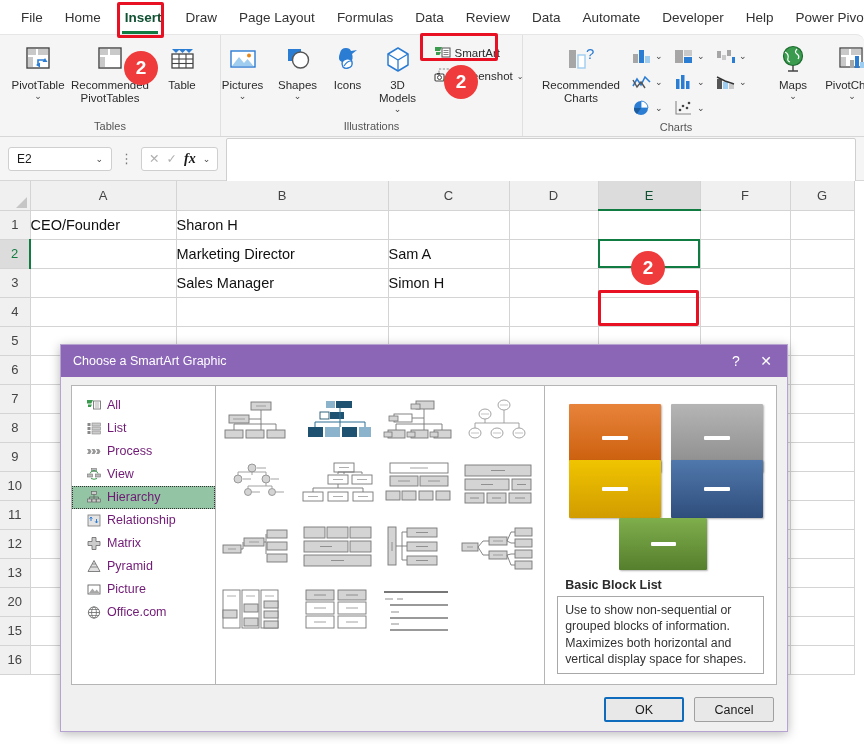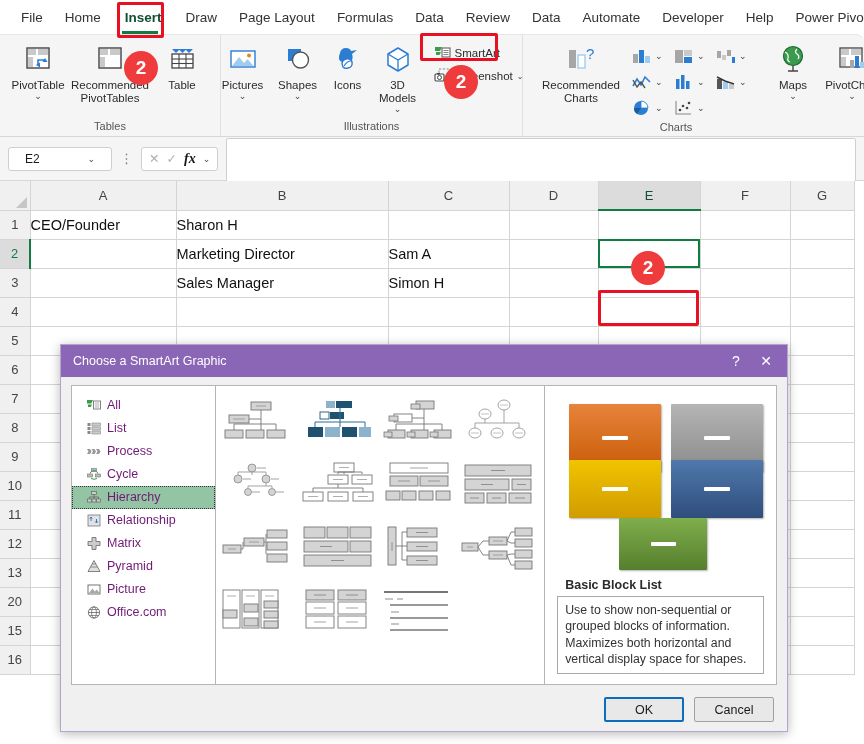--- a/index.html
+++ b/index.html
@@ -81,21 +81,21 @@
   .chartcell { display:flex; align-items:center; gap:2px; cursor:default; }
 
   
   .formulabar {
     height: 44px; background:#f5f5f5; display:flex; align-items:center;
     padding: 0 8px; gap:6px; border-bottom:1px solid #d7d7d7;
   }
   .namebox {
     width:104px; height:24px; background:#fff; border:1px solid #cfcfcf;
     border-radius:3px; display:flex; align-items:center; justify-content:space-between;
-    padding:0 16px; font-size:12px; color:#1a1a1a;
+    padding:0 8px; font-size:12px; color:#1a1a1a;
   }
   .vdots { color:#777; font-size:13px; padding:0 2px; letter-spacing:0; }
   .fxgroup {
     height:24px; background:#fff; border:1px solid #cfcfcf; border-radius:3px;
     display:flex; align-items:center; gap:7px; padding:0 7px; font-size:12.5px; color:#b0b0b0;
   }
   .fxgroup .fx { color:#1a1a1a; font-style:italic; font-family:"Liberation Serif", serif; font-size:14px; font-weight:bold;}
   .fbinput {
     flex:1; height:60px; background:#fff; border:1px solid #cfcfcf;
     margin-left:2px; margin-top:18px; border-radius:2px;
@@ -718,21 +718,21 @@
       </div>
       <div class="cat">
         <span class="ci">
           <svg width="14" height="13" viewBox="0 0 14 13">
               <rect x="4.5" y="0.5" width="5" height="3" fill="#bbb" stroke="#777" stroke-width="0.6"></rect>
               <rect x="0.5" y="6" width="5" height="3" fill="#bbb" stroke="#777" stroke-width="0.6"></rect>
               <rect x="8.5" y="6" width="5" height="3" fill="#bbb" stroke="#777" stroke-width="0.6"></rect>
               <path d="M3 5.5 q1 -3 4 -3 M11 5.5 q-1 -3 -4 -3 M4 10.5 q3 1.5 6 0" stroke="#3a9b4e" stroke-width="1" fill="none"></path>
             </svg>
         </span>
-        <span>Cycle</span>
+        <span>View</span>
       </div>
       <div class="cat sel" style="outline:1px dotted #333;outline-offset:-1px;">
         <span class="ci">
           <svg width="14" height="13" viewBox="0 0 14 13">
               <rect x="4.5" y="0.5" width="5" height="3" fill="#ccc" stroke="#666" stroke-width="0.7"></rect>
               <rect x="0.5" y="8" width="4" height="3" fill="#ccc" stroke="#666" stroke-width="0.7"></rect>
               <rect x="5" y="8" width="4" height="3" fill="#ccc" stroke="#666" stroke-width="0.7"></rect>
               <rect x="9.5" y="8" width="4" height="3" fill="#ccc" stroke="#666" stroke-width="0.7"></rect>
               <path d="M7 3.5 l0 2.5 M2.5 8 l0 -2 l9 0 l0 2 M7 6 l0 2" stroke="#666" stroke-width="0.8" fill="none"></path>
             </svg>

